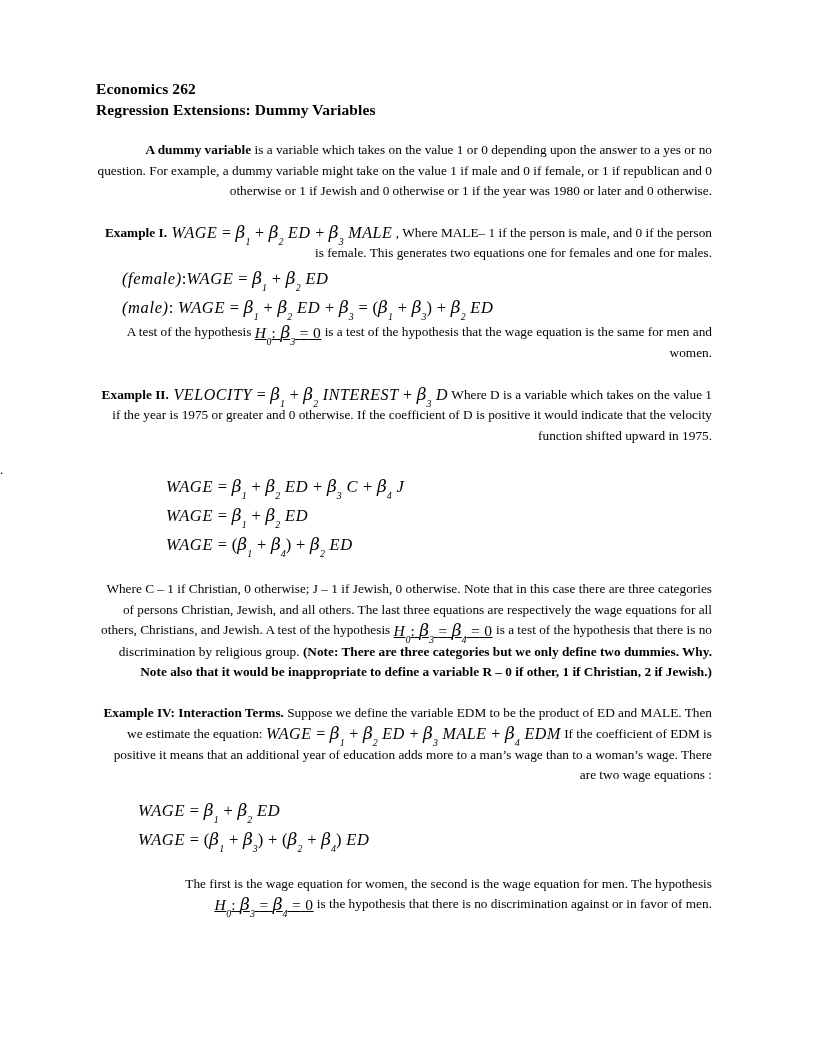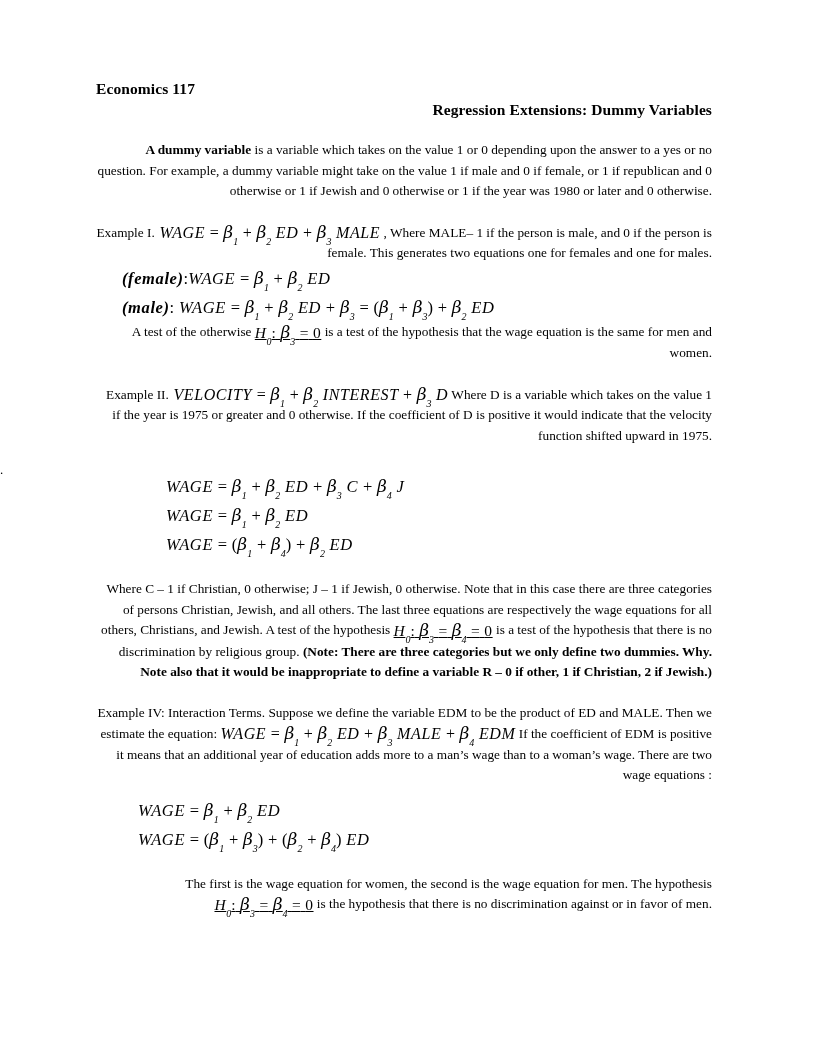--- a/index.html
+++ b/index.html
@@ -34,21 +34,20 @@
     font-weight: bold;
     font-size: 15.5px;
     line-height: 21px;
     letter-spacing: 0.1px;
   }
   .doc-subtitle {
     font-weight: bold;
     font-size: 15.5px;
     line-height: 21px;
     letter-spacing: 0.1px;
-    text-align: right;
   }
 
   
   p.body {
     font-size: 13.3px;
     line-height: 20.5px;
     margin: 0;
     text-align: right;
   }
   .gap-lg { height: 20px; }
@@ -78,21 +77,20 @@
   .math sub {
     font-size: 10px;
     font-style: italic;
     line-height: 0;
     position: relative;
     top: 3px;
     letter-spacing: 0;
   }
   .math .up {
     font-style: italic;
-    font-weight: bold;
   }
   .math .rm {
     font-style: normal;
   }
 
   
   .imath {
     font-size: 16px;
     vertical-align: -1px;
   }
@@ -119,46 +117,46 @@
   
   .margin-dot {
     position: absolute;
     left: 0px;
     top: 463px;
     font-size: 13px;
     line-height: 13px;
     color: #000;
   }
 
-  .ex-label { font-weight: normal; }
+  .ex-label { font-weight: bold; }
 </style>
 </head>
 <body>
 
 <div class="page">
 
   <div class="content">
 
-    <div class="doc-title">Economics 117</div>
+    <div class="doc-title">Economics 262</div>
     <div class="doc-subtitle">Regression Extensions:  Dummy Variables</div>
 
     <div class="gap-lg"></div>
 
     <p class="body"><b>A dummy variable</b><span> is a variable which takes on the value 1 or 0 depending upon the answer to a yes or no question.  For example, a dummy variable might take on the value 1 if male and 0 if female, or 1 if republican and 0 otherwise or 1 if Jewish and 0 otherwise or  1 if the year was 1980 or later  and 0 otherwise.</span></p>
 
     <div class="gap-lg"></div>
 
     <p class="body"><span class="ex-label">Example I.</span><span class="math imath"> WAGE <span class="op">=</span> <span class="beta">β</span><sub>1</sub> <span class="op">+</span> <span class="beta">β</span><sub>2</sub> ED <span class="op">+</span> <span class="beta">β</span><sub>3</sub> MALE</span><span class="rm"> ,</span><span>  Where MALE– 1 if the person is male, and 0 if the person is female.  This generates two equations one for females and one for males.</span></p>
 
     <div class="eqblock">
       <div class="eq eq-indent-1"><span class="math"><span class="up">(female)</span><span class="op">:</span>WAGE <span class="op">=</span> <span class="beta">β</span><sub>1</sub> <span class="op">+</span> <span class="beta">β</span><sub>2</sub> ED</span></div>
       <div class="eq eq-indent-1"><span class="math"><span class="up">(male)</span><span class="op">:</span> WAGE <span class="op">=</span> <span class="beta">β</span><sub>1</sub> <span class="op">+</span> <span class="beta">β</span><sub>2</sub> ED <span class="op">+</span> <span class="beta">β</span><sub>3</sub> <span class="op">=</span> <span class="op">(</span><span class="beta">β</span><sub>1</sub> <span class="op">+</span> <span class="beta">β</span><sub>3</sub><span class="op">)</span> <span class="op">+</span> <span class="beta">β</span><sub>2</sub> ED</span></div>
     </div>
 
-    <p class="body"><span>A test of the otherwise </span><span class="math hmath">H<sub>0</sub><span class="op">:</span> <span class="beta">β</span><sub>3</sub> <span class="op">=</span> <span class="rm">0</span></span><span> is a test of the hypothesis that the wage equation is the same for men and women.</span></p>
+    <p class="body"><span>A test of the hypothesis </span><span class="math hmath">H<sub>0</sub><span class="op">:</span> <span class="beta">β</span><sub>3</sub> <span class="op">=</span> <span class="rm">0</span></span><span> is a test of the hypothesis that the wage equation is the same for men and women.</span></p>
 
     <div class="gap-lg"></div>
 
     <p class="body"><span class="ex-label">Example II.</span><span class="math imath">  VELOCITY <span class="op">=</span> <span class="beta">β</span><sub>1</sub> <span class="op">+</span> <span class="beta">β</span><sub>2</sub> INTEREST <span class="op">+</span> <span class="beta">β</span><sub>3</sub> D</span><span>  Where D is a variable which takes on the value 1 if the year is 1975 or greater and 0 otherwise.  If the coefficient of D is positive it would indicate that the velocity function shifted upward in 1975.</span></p>
 
     <div class="gap-lg"></div>
 
 
     <div class="gap-xs"></div>
 

